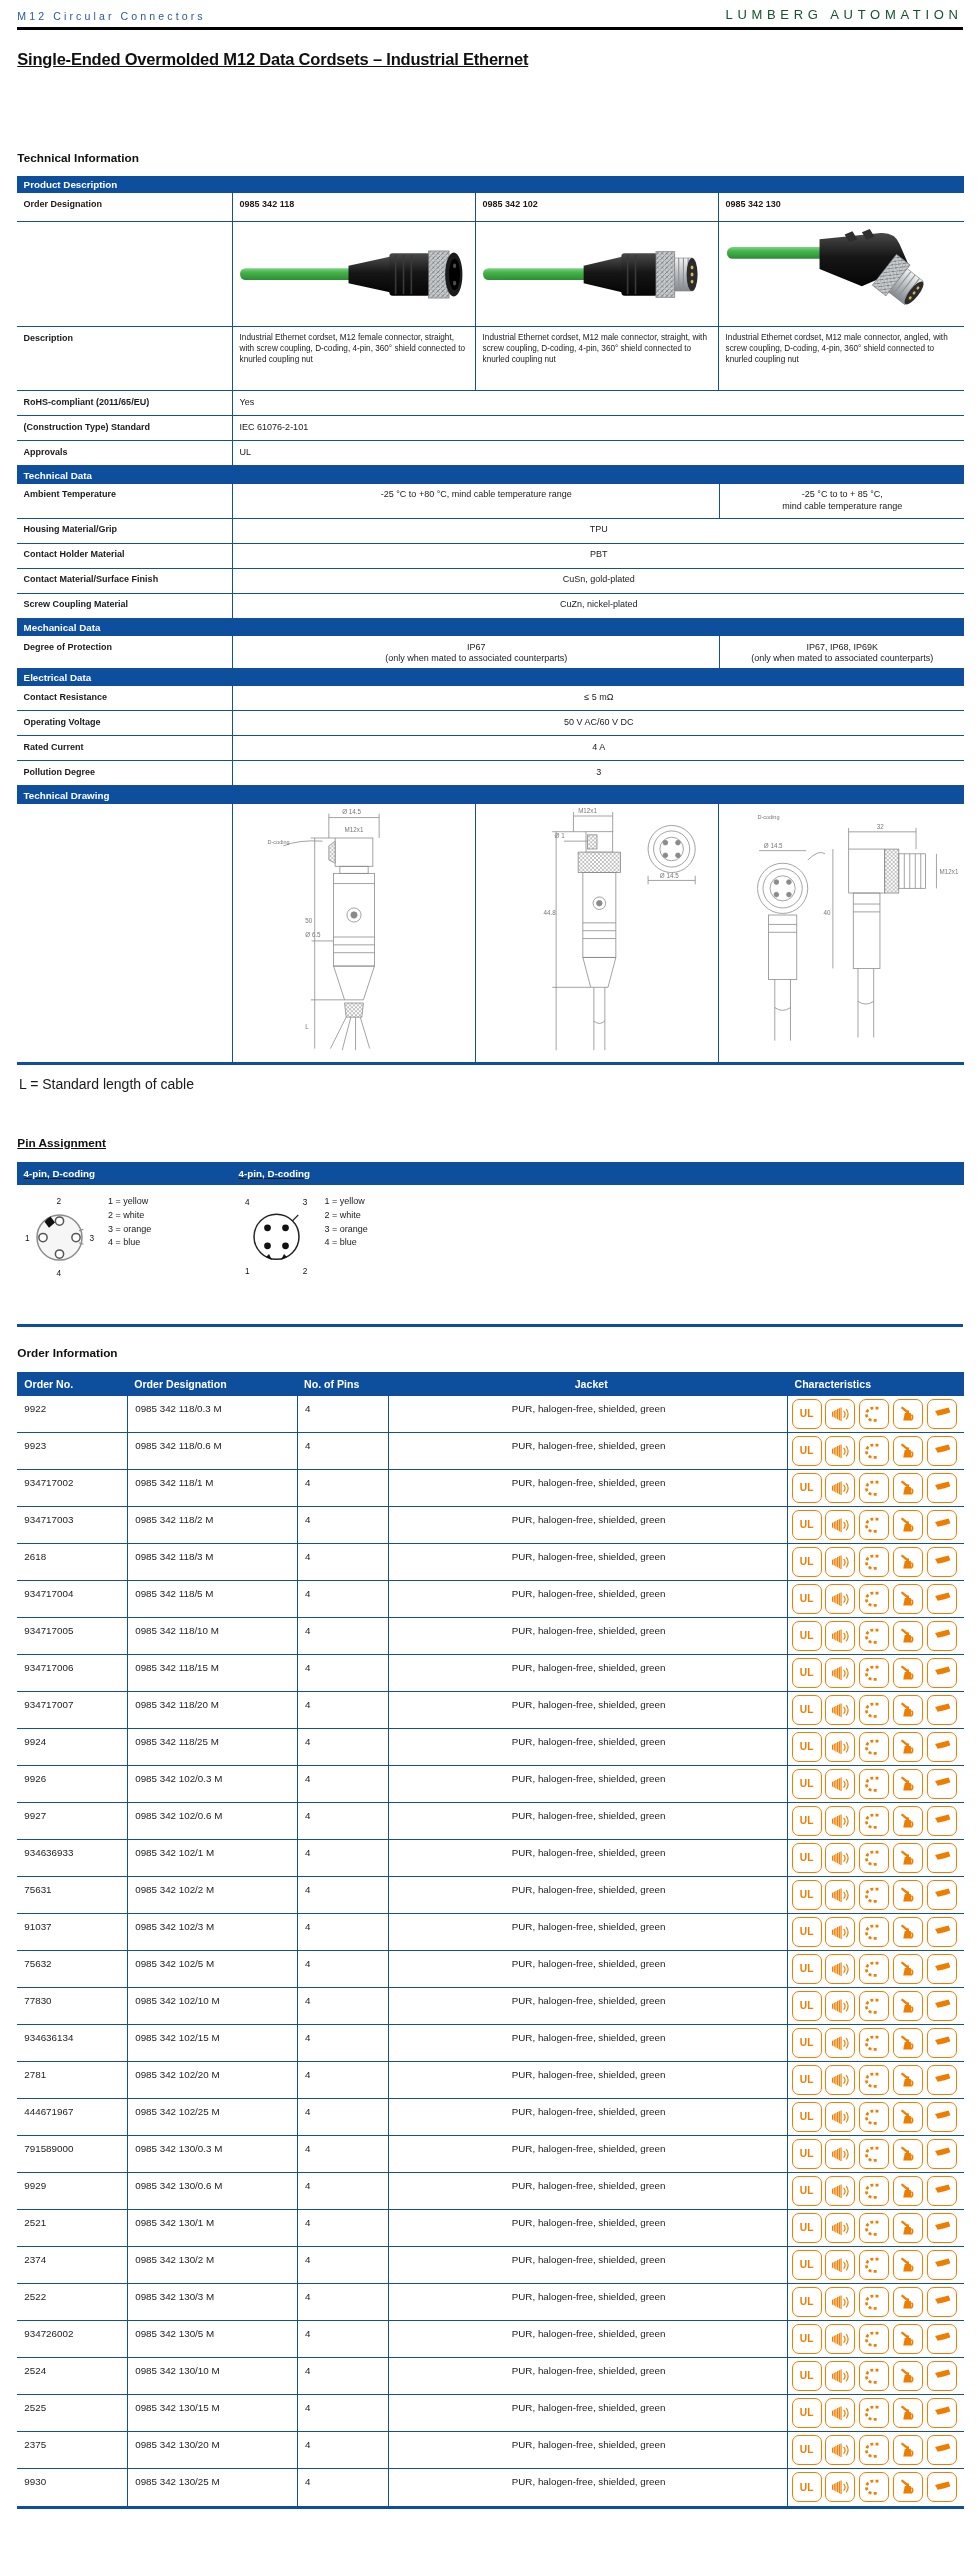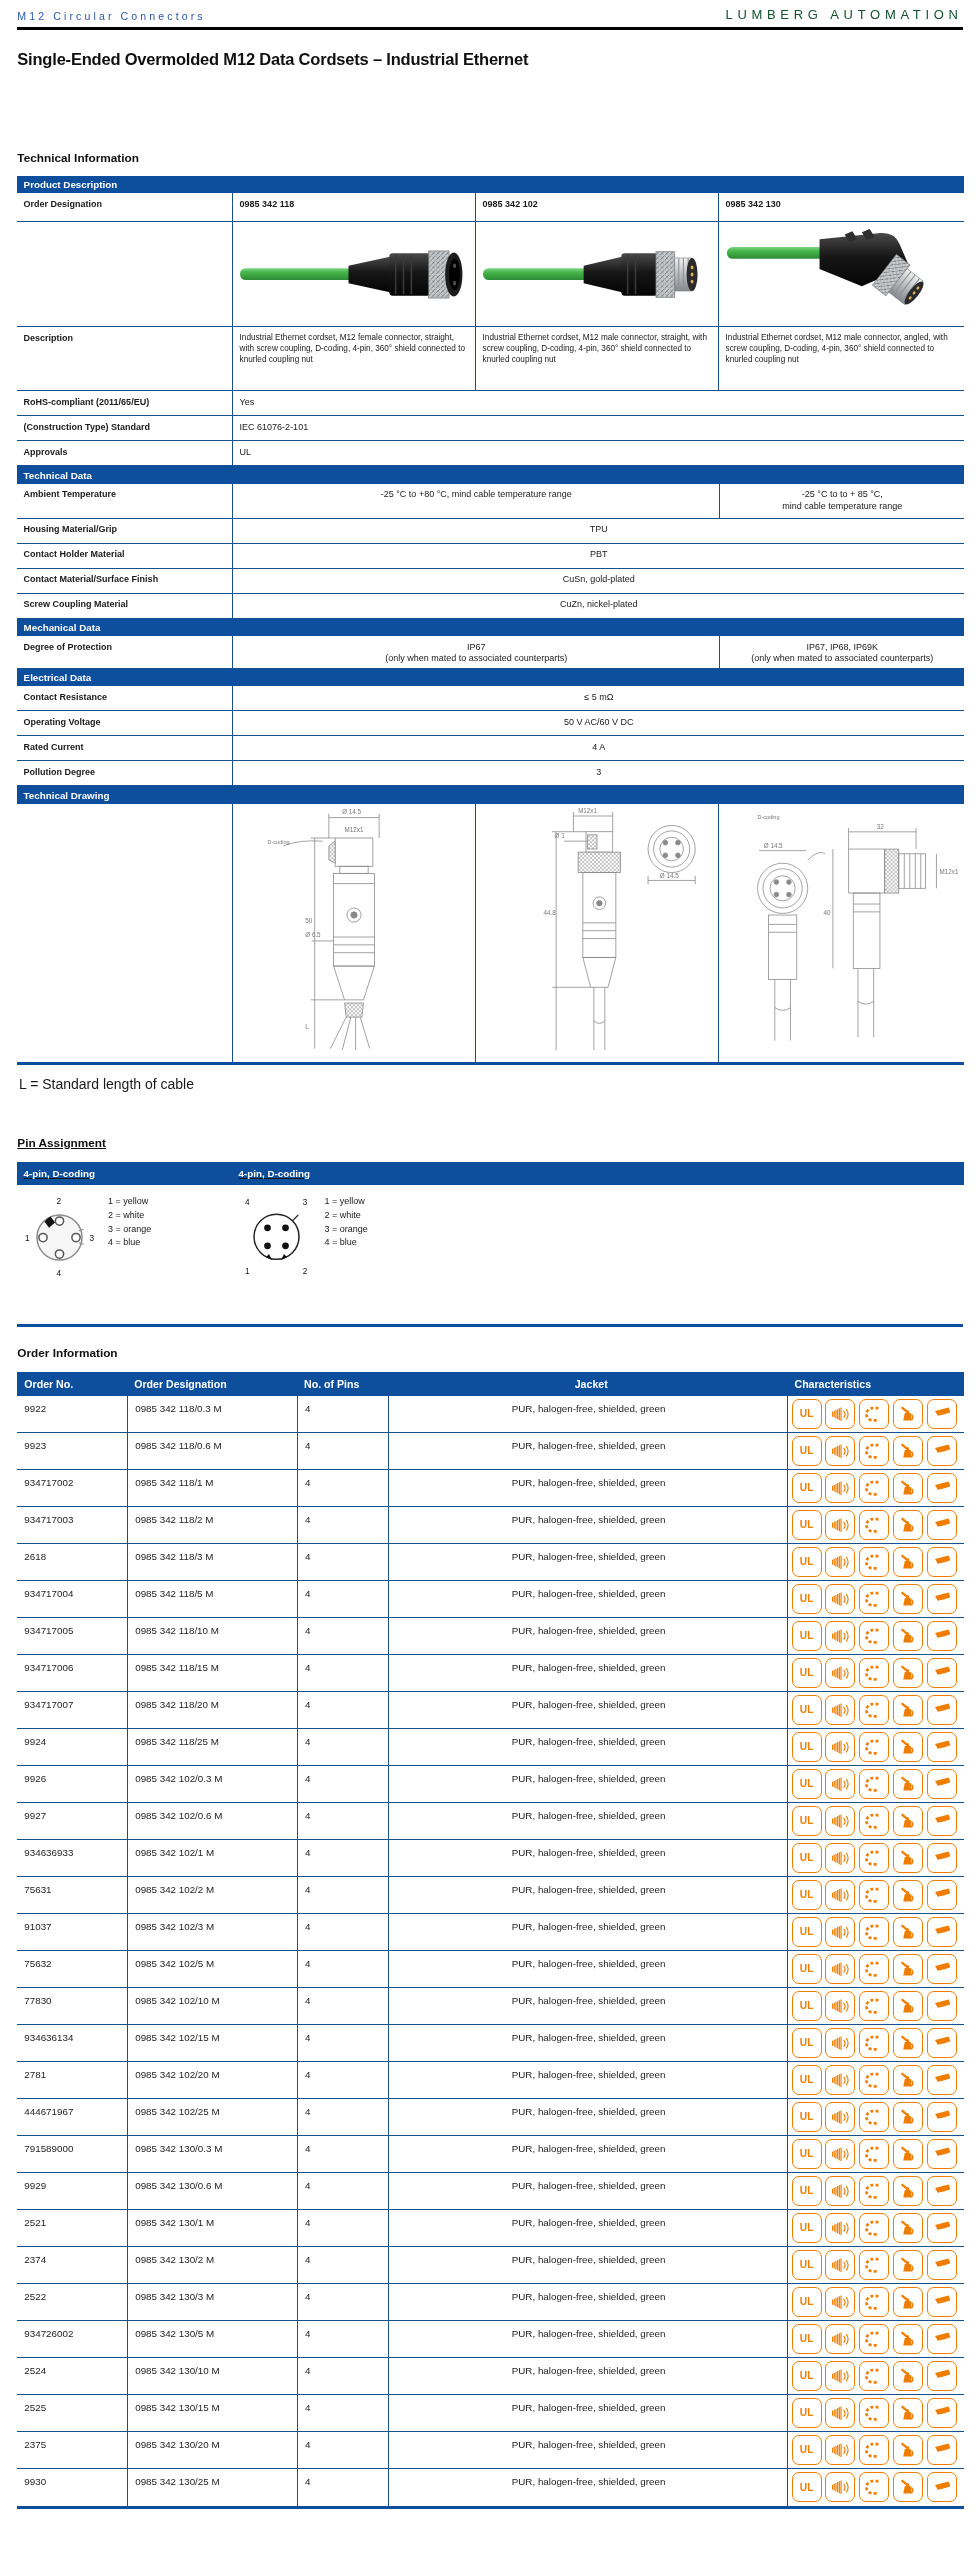--- a/index.html
+++ b/index.html
@@ -3,21 +3,21 @@
 <meta charset="utf-8">
 <style>
   html,body{margin:0;padding:0;background:#fff;}
   body{width:980px;height:2576px;font-family:"Liberation Sans",sans-serif;color:#1a1a1a;overflow:hidden;}
   .page{width:980px;}
   
   .hdr{display:flex;justify-content:space-between;align-items:flex-end;padding:7px 17.3px 0 17.3px;gap:16px;}
   .hdr-left{color:#2a59a8;font-size:10.6px;letter-spacing:3.1px;font-weight:500;}
   .hdr-right{color:#14532d;font-size:13px;letter-spacing:4.7px;font-weight:500;}
   .black-rule{height:3.1px;background:#000;margin:4.7px 17.3px 0 17.3px;}
-  .title{margin:20.4px 17.3px 0 17.3px;font-size:16.5px;font-weight:800;color:#101010;letter-spacing:-0.2px;}
+  .title{margin:20.4px 17.3px 0 17.3px;font-size:16.5px;font-weight:800;color:#101010;letter-spacing:-0.2px;text-decoration:underline;}
   .h2{margin-left:17.3px;font-size:11.8px;font-weight:800;color:#101010;}
   .h2-tech{margin-top:82px;}
   
   .t1{margin:11px 17.3px 0 17.3px;width:947px;border-bottom:3.1px solid #0e4f9d;}
   .banner{background:#0e4f9d;color:#fff;font-size:9.8px;font-weight:700;height:17.3px;display:flex;align-items:center;padding-left:6.3px;box-sizing:border-box;}
   .trow{display:flex;border-bottom:0.8px solid #17508f;box-sizing:border-box;}
   .trow.thick{border-bottom-width:1.6px;}
   .trow.noline{border-bottom:none;}
   .cell{box-sizing:border-box;padding:5.5px 6.3px 3.1px 6.3px;font-size:9px;line-height:1.25;}
   .lbl{width:215px;font-weight:700;}

